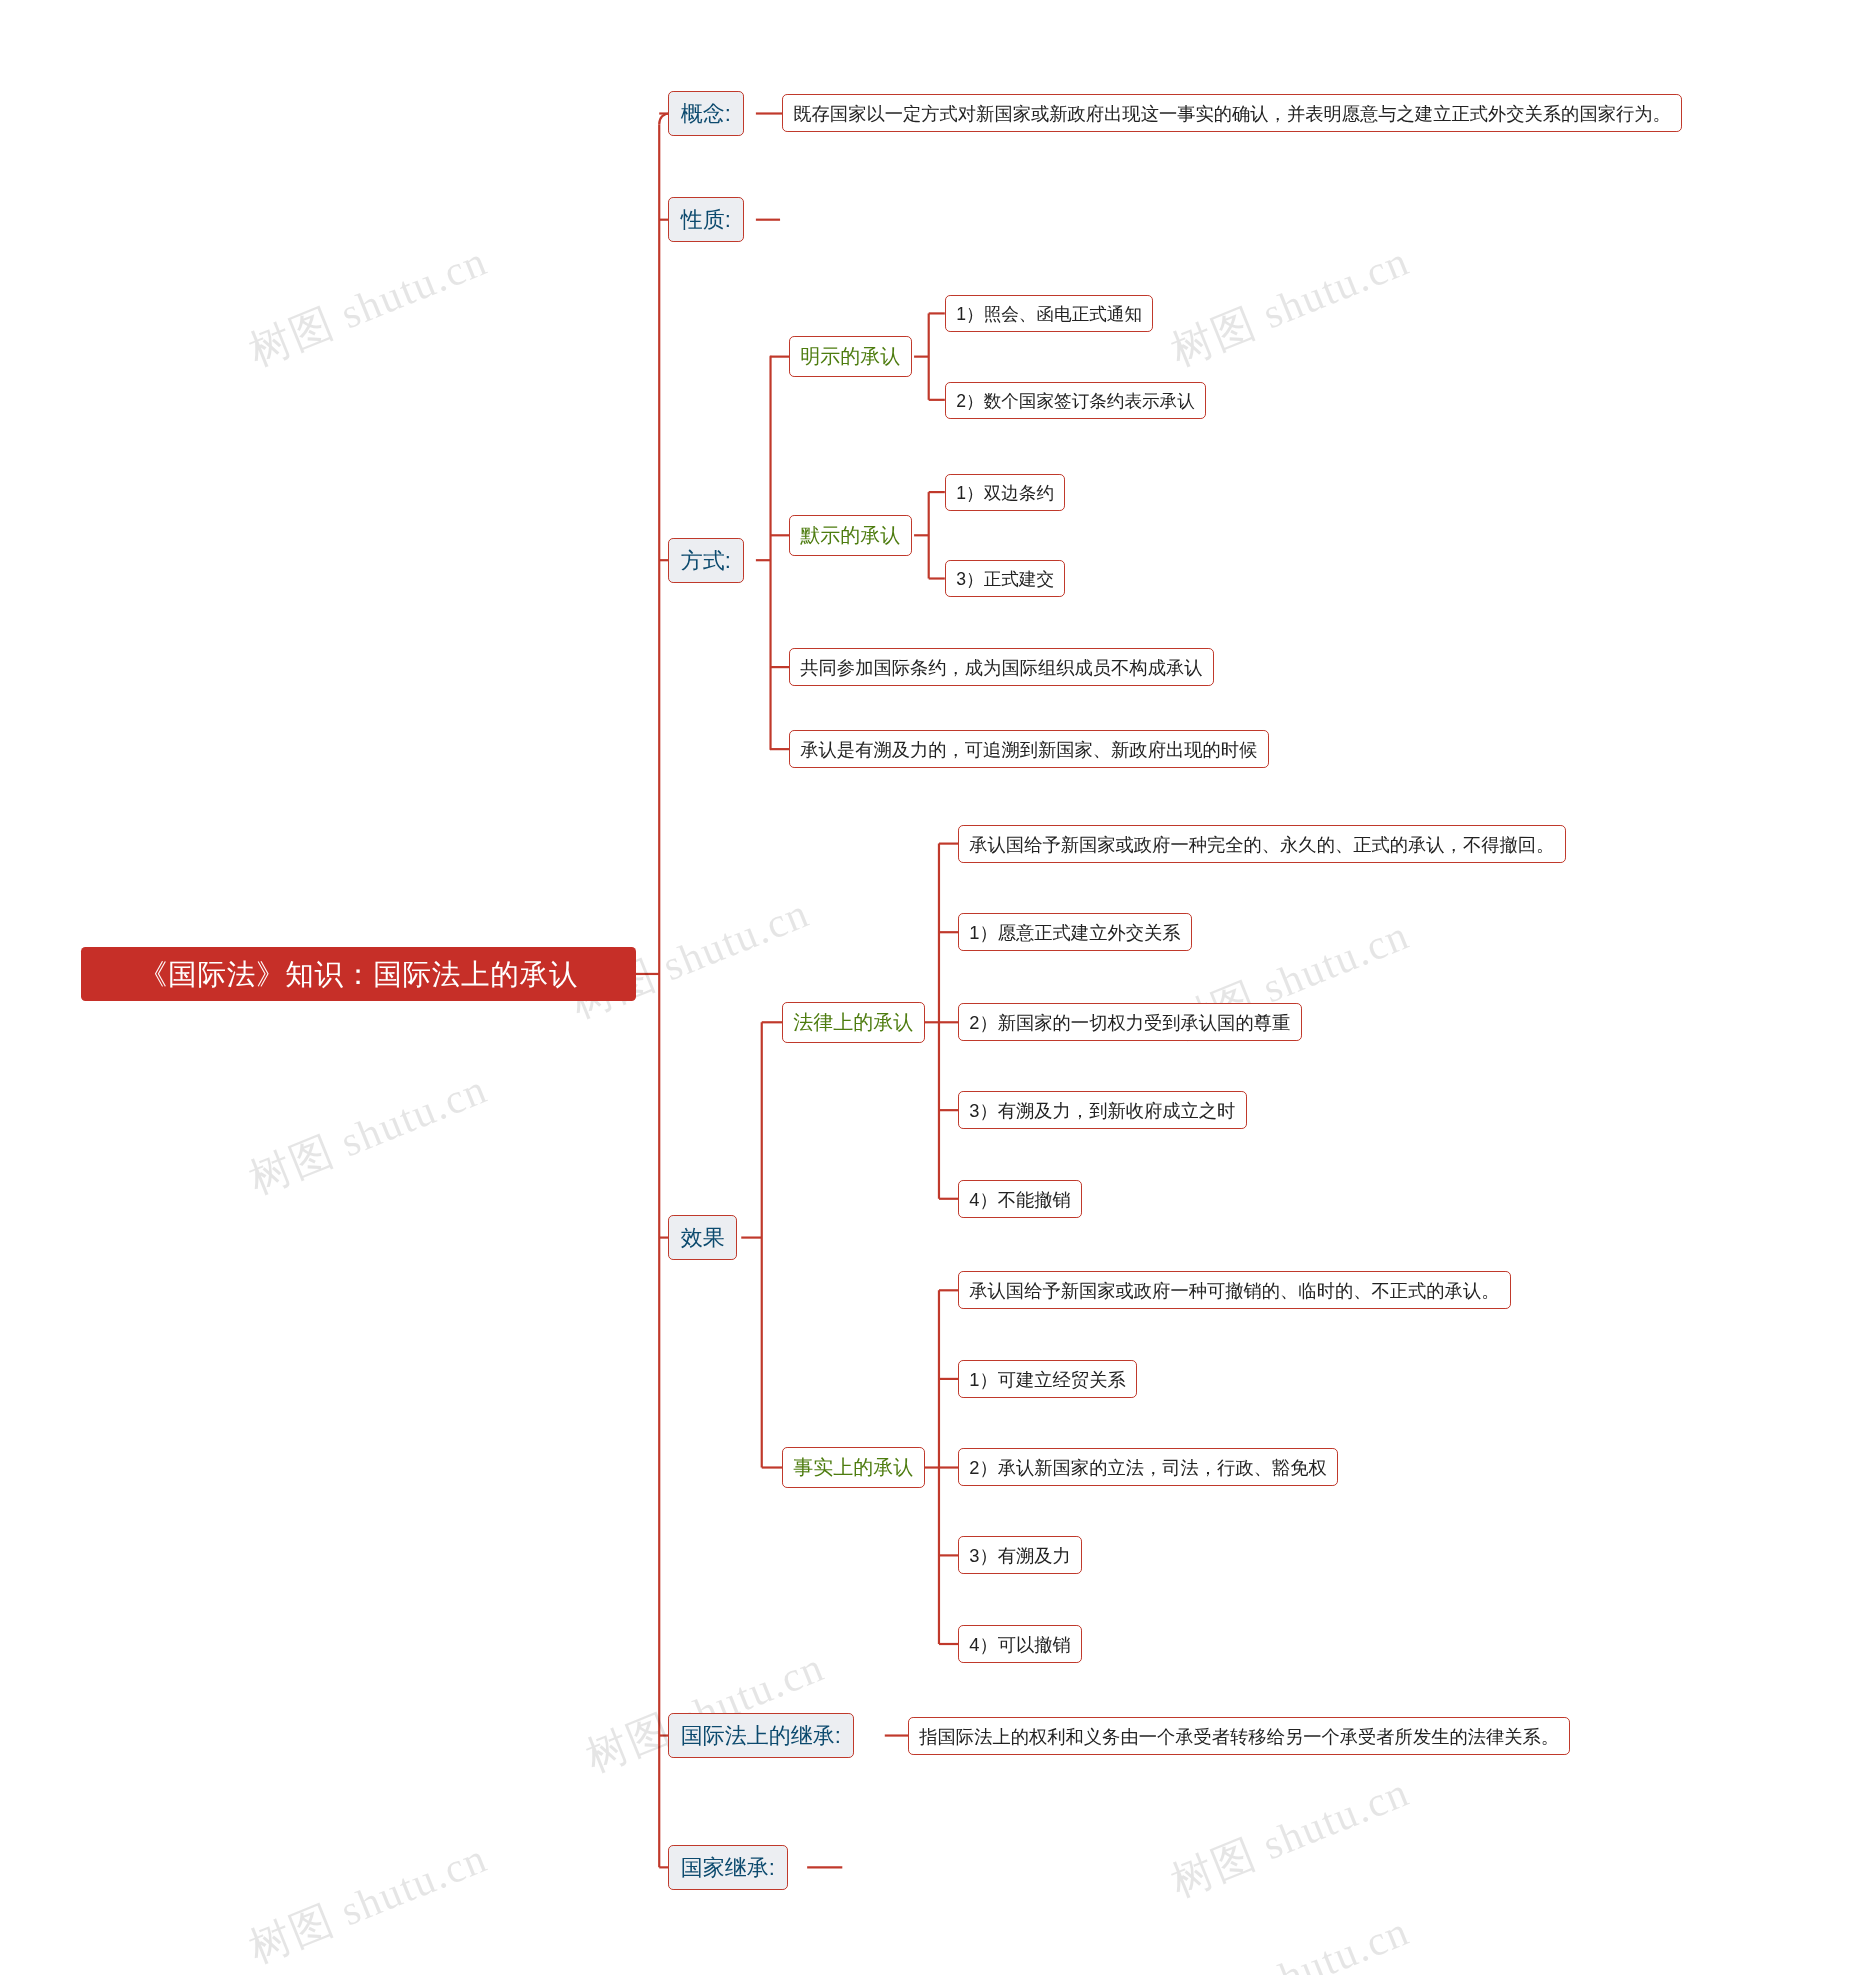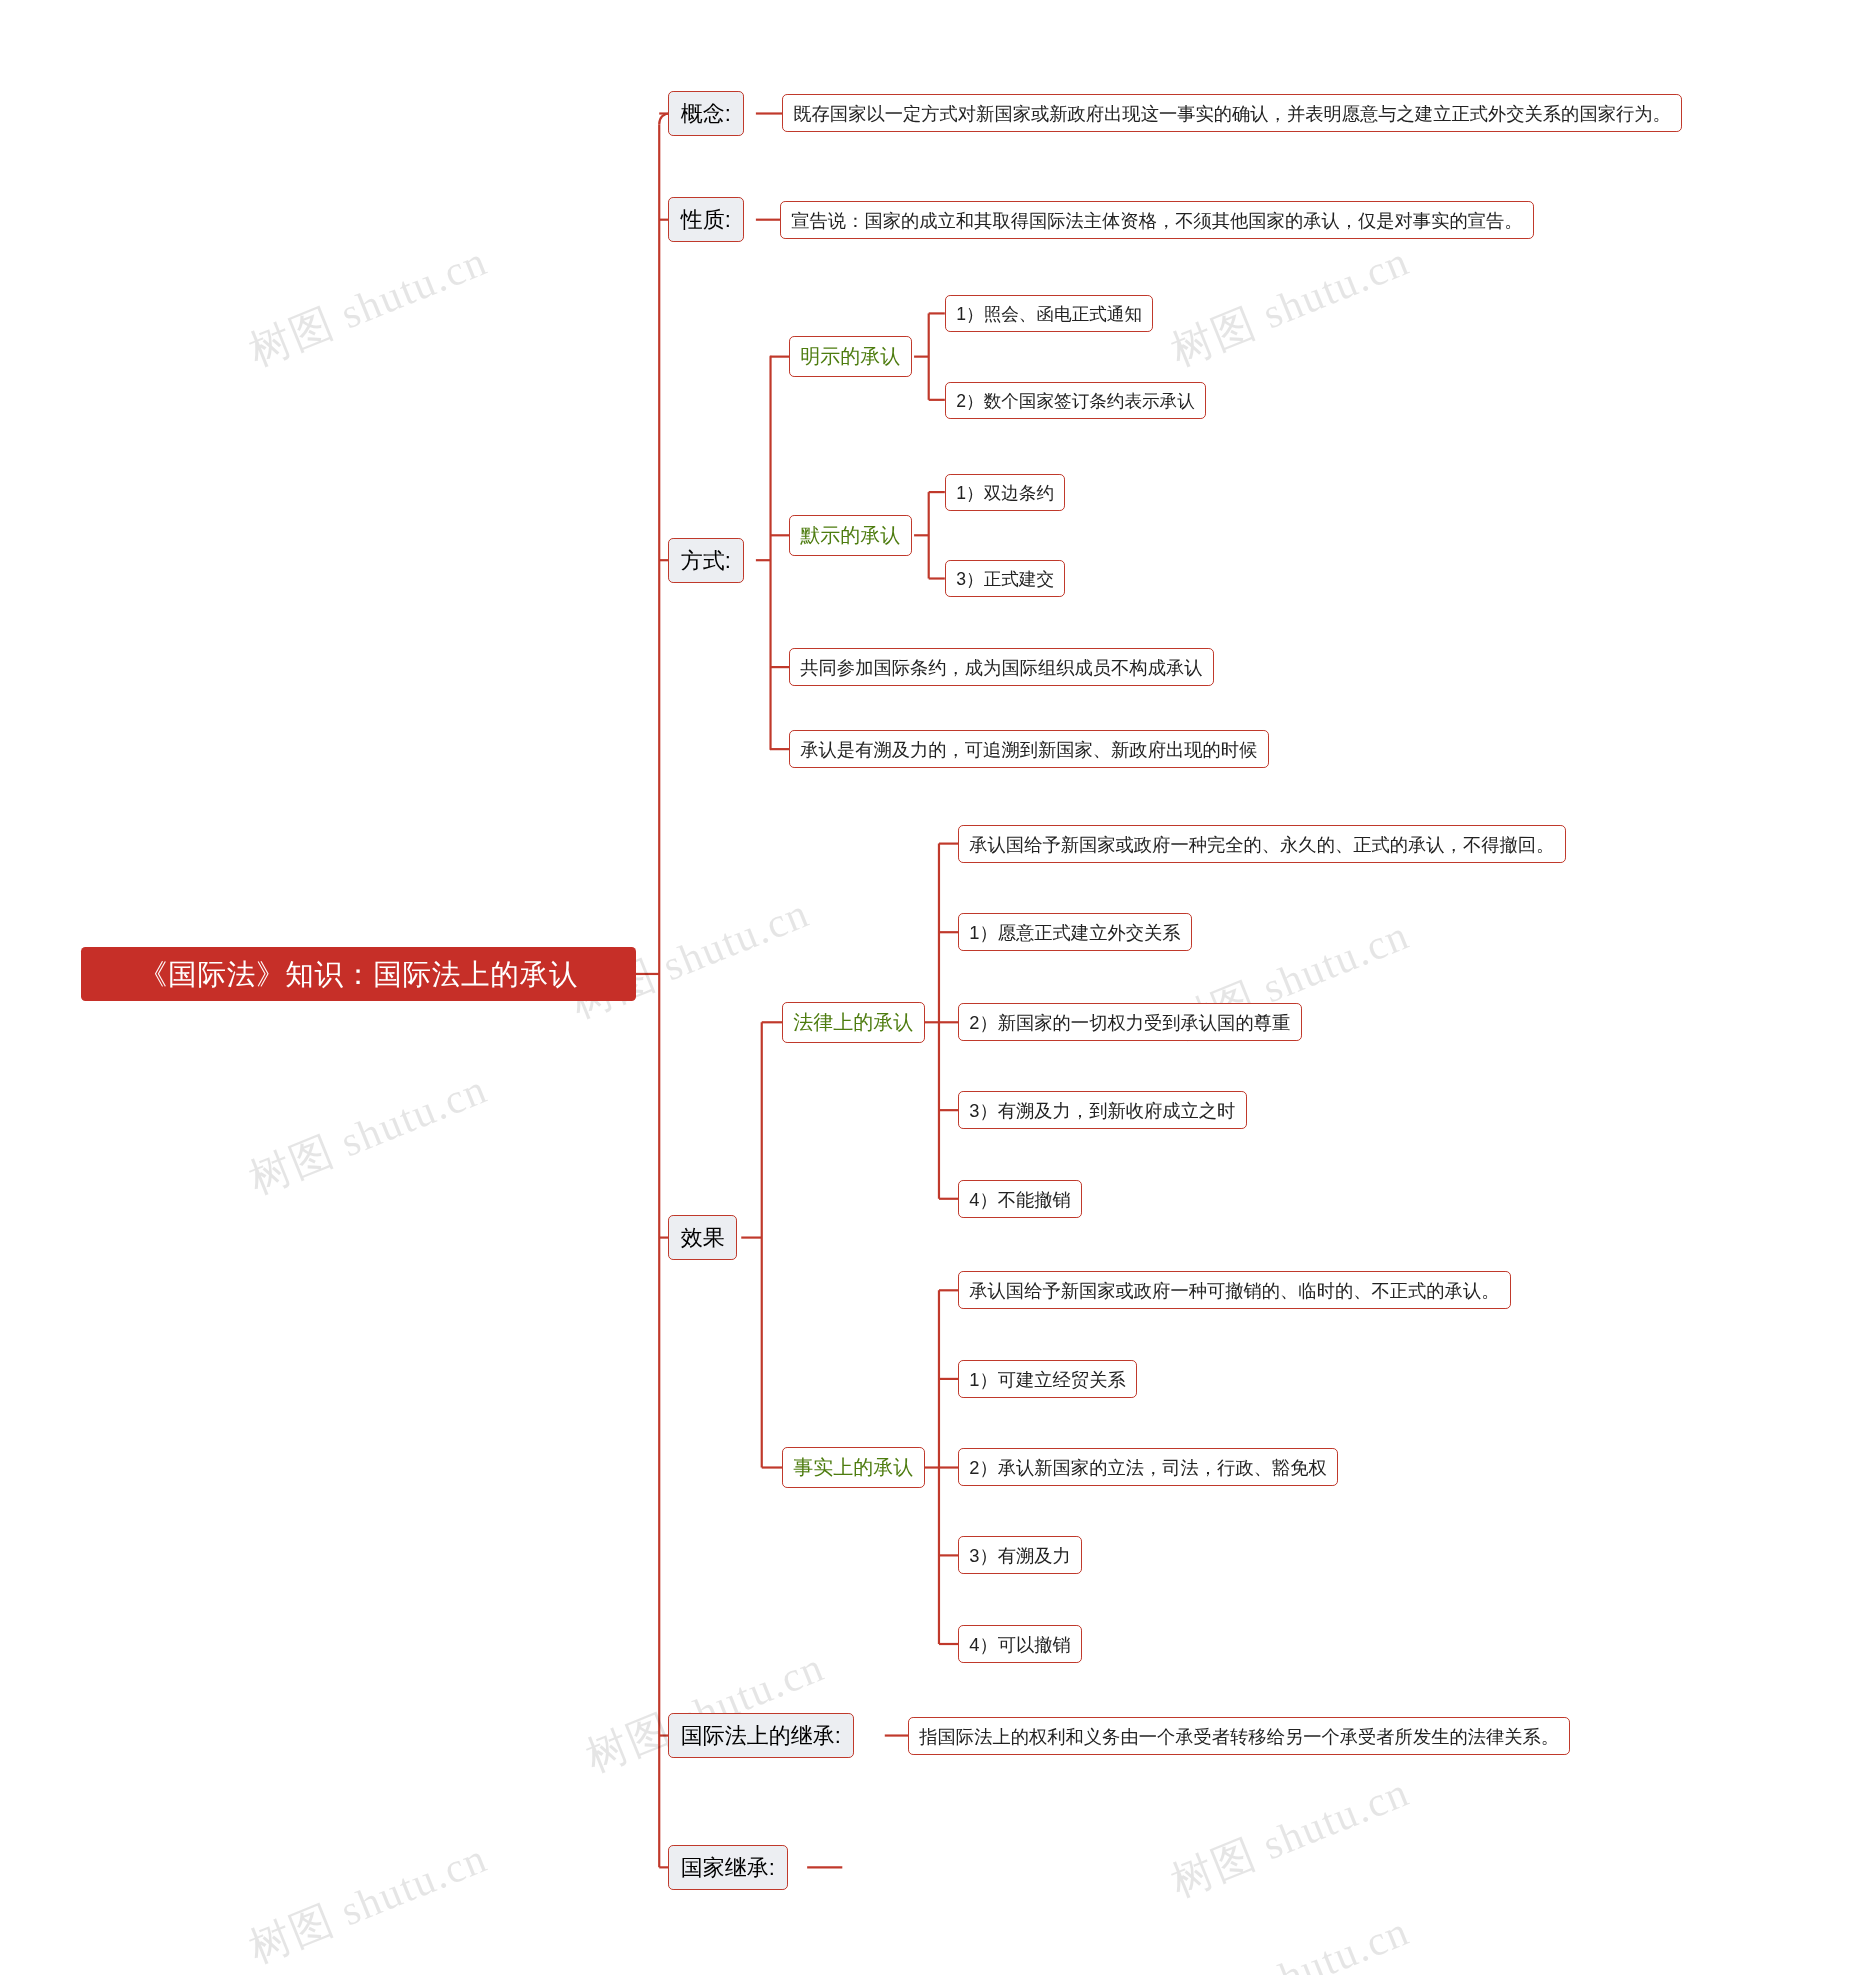--- a/index.html
+++ b/index.html
@@ -59,21 +59,21 @@
     border-radius: 4.4px;
     padding: 0 17.6px;
     height: 54px;
     letter-spacing: 0.7px;
   }
 
   .lvl1 {
     background: #eceef2;
     border: 1.5px solid #c0392b;
     border-radius: 5.1px;
-    color: #000000;
+    color: #0c4a6e;
     font-size: 22px;
     padding: 0 11.7px;
     height: 45px;
   }
 
   .lvl2 {
     background: #ffffff;
     border: 1.5px solid #c0392b;
     border-radius: 5.1px;
     color: #4d7c0f;
@@ -175,21 +175,20 @@
   <div class="wm" style="left:242px; top:1875px;">树图 shutu.cn</div>
   <div class="wm" style="left:1164px; top:1809px;">树图 shutu.cn</div>
   <div class="wm" style="left:1164px; top:1948px;">树图 shutu.cn</div>
 
   <div class="node root" style="left:81px; top:947px; width:555px;">《国际法》知识：国际法上的承认</div>
 
   <div class="node lvl1" style="left:668px; top:91px;">概念:</div>
   <div class="node leaf" style="left:782px; top:94px;">既存国家以一定方式对新国家或新政府出现这一事实的确认，并表明愿意与之建立正式外交关系的国家行为。</div>
 
   <div class="node lvl1" style="left:668px; top:197px;">性质:</div>
-  <div class="node leaf" style="left:780px; top:201px;">宣告说：国家的成立和其取得国际法主体资格，不须其他国家的承认，仅是对事实的宣告。</div>
 
   <div class="node lvl1" style="left:668px; top:538px;">方式:</div>
 
   <div class="node lvl2" style="left:789px; top:336px;">明示的承认</div>
   <div class="node leaf leaf-sm" style="left:945px; top:295px;">1）照会、函电正式通知</div>
   <div class="node leaf leaf-sm" style="left:945px; top:382px;">2）数个国家签订条约表示承认</div>
 
   <div class="node lvl2" style="left:789px; top:515px;">默示的承认</div>
   <div class="node leaf leaf-sm" style="left:945px; top:474px;">1）双边条约</div>
   <div class="node leaf leaf-sm" style="left:945px; top:560px;">3）正式建交</div>

